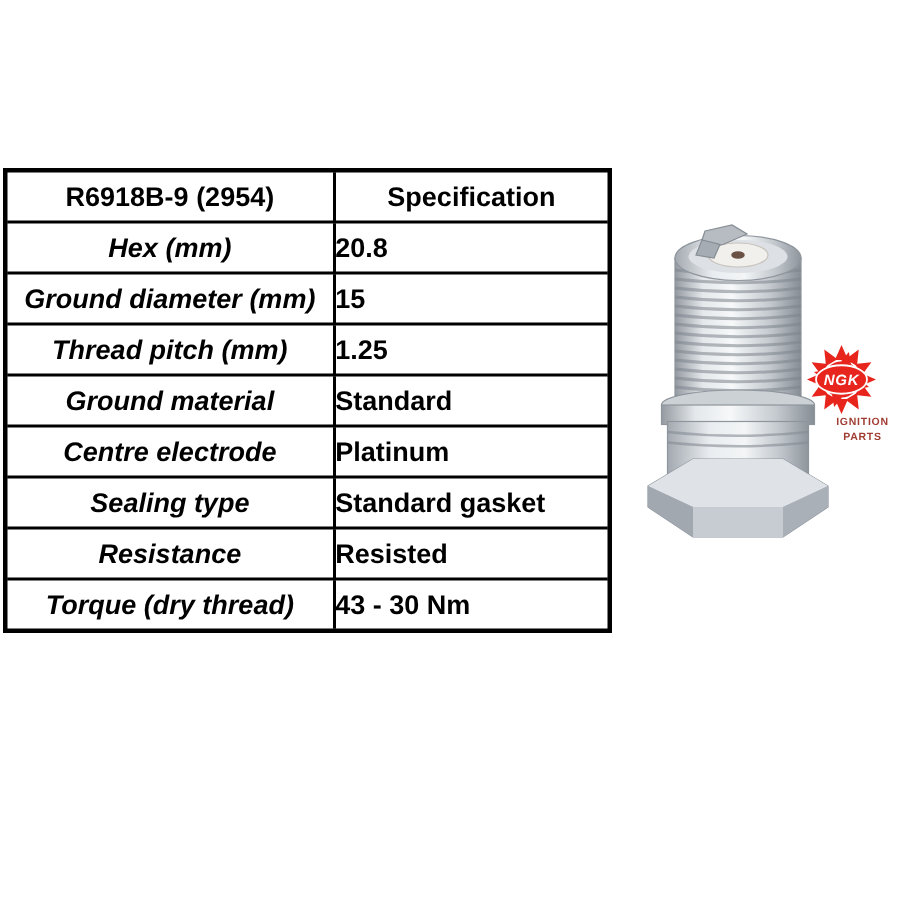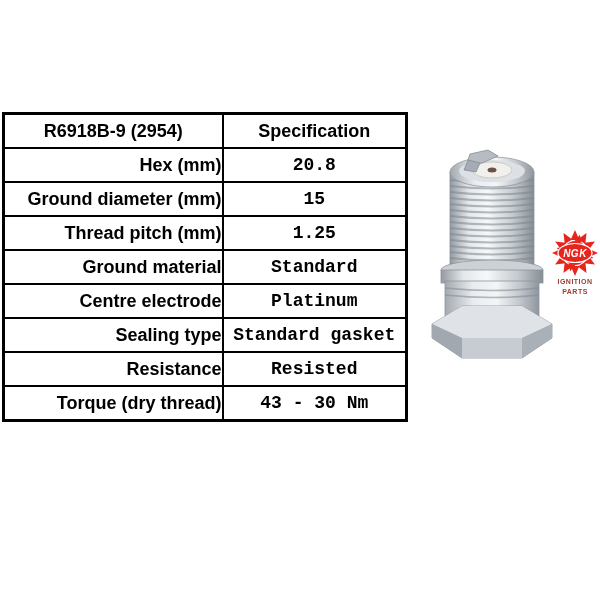--- a/index.html
+++ b/index.html
@@ -16,26 +16,26 @@
   }
   table.spec col.c1{width:219px;}
   table.spec th,table.spec td{
     border:2px solid #000;
     height:32px;
     font-weight:bold;font-size:18px;color:#000;
     padding:0;line-height:1;
     overflow:hidden;white-space:nowrap;margin-top:18px;
   }
   table.spec th{text-align:center;}
-  td.lbl{text-align:right;padding-left:5px;}
-  td.val{text-align:center;font-family:Liberation Mono, monospace;}
+  td.lbl{text-align:center;padding-left:5px;font-style:italic;}
+  td.val{}
   
   .plug-wrap{position:absolute;left:426px;top:148px;width:132px;height:212px;}
   
-  .ngk-logo{position:absolute;left:551px;top:229px;width:48px;height:48px;}
+  .ngk-logo{position:absolute;left:537px;top:229px;width:48px;height:48px;}
   .ngk-tagline{
     position:absolute;left:548px;top:277px;width:54px;
     text-align:center;font-size:7px;font-weight:bold;
     letter-spacing:.5px;line-height:1.45;color:#a03d33;
   }
 </style>
 </head>
 <body>
 
 <table class="spec">

